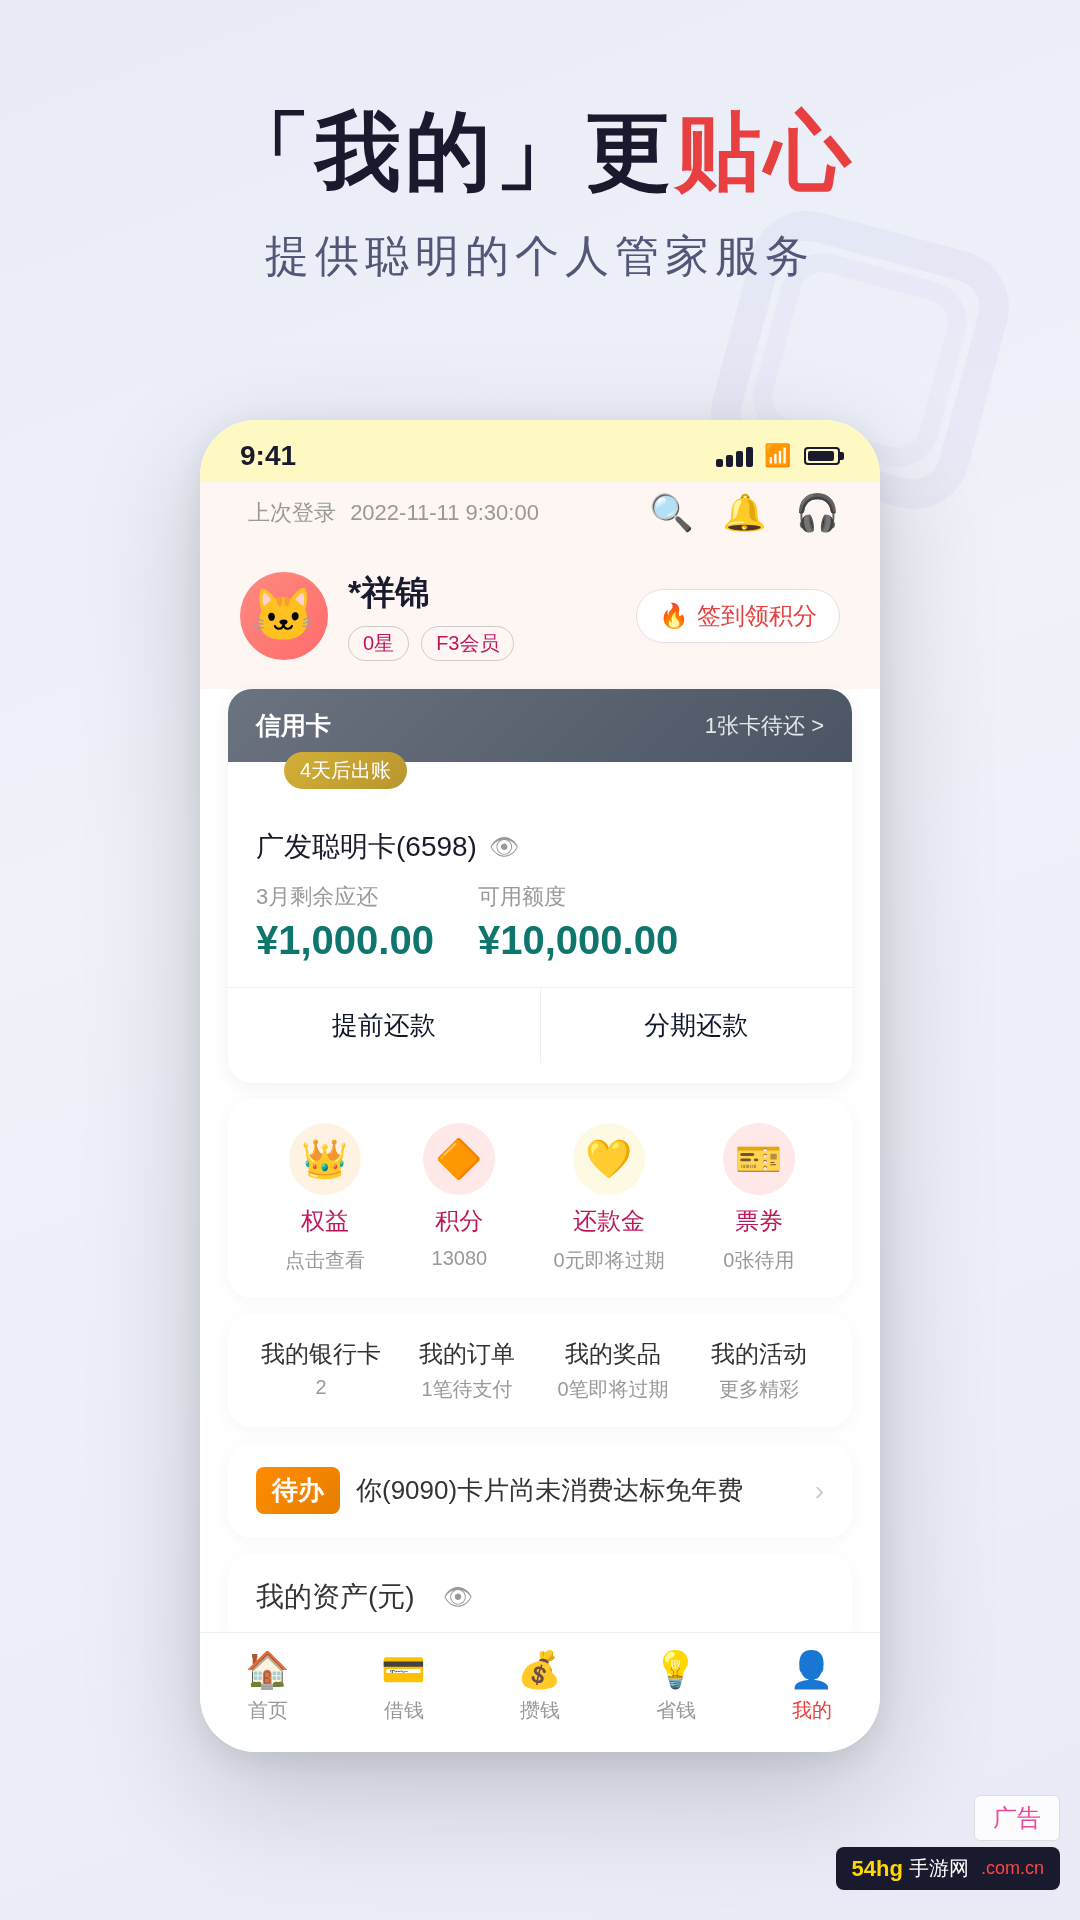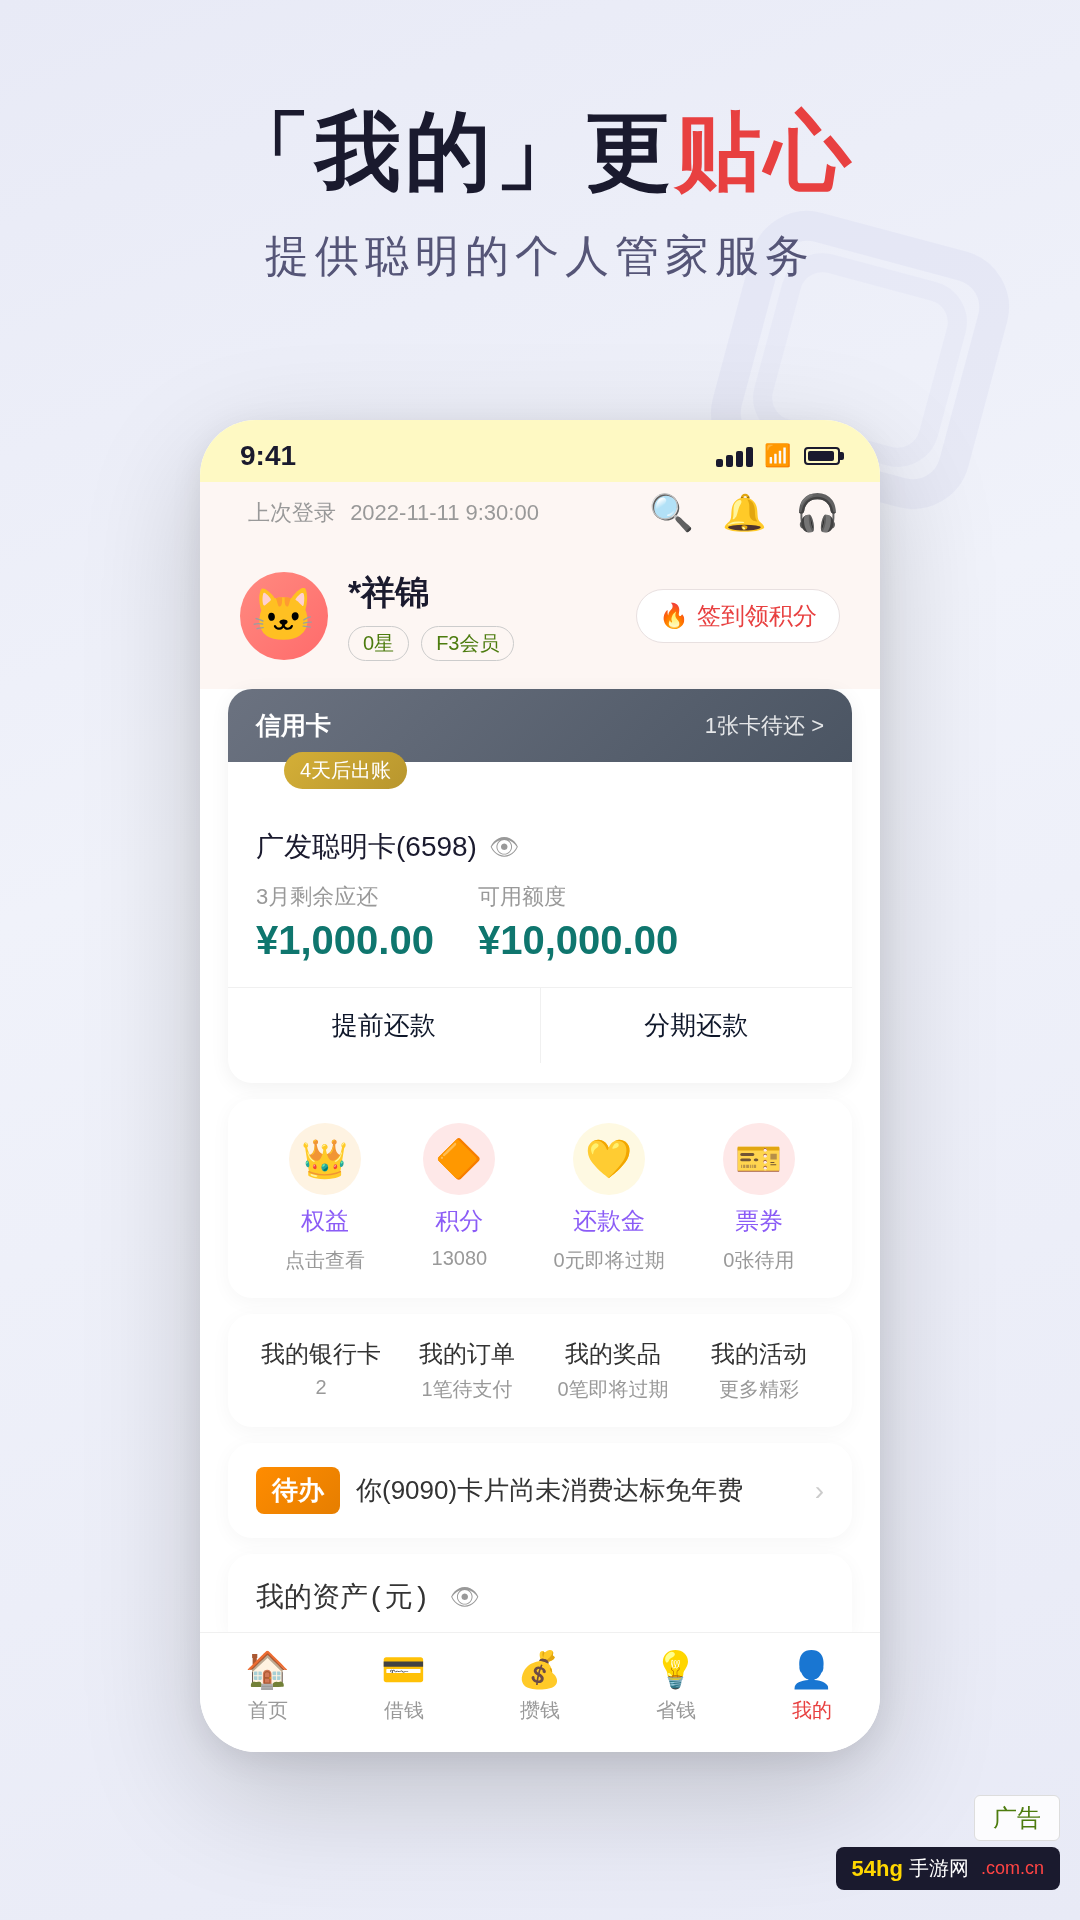--- a/index.html
+++ b/index.html
@@ -184,21 +184,21 @@
     }
     .user-badges {
       display: flex;
       gap: 12px;
     }
     .badge {
       padding: 3px 14px;
       border-radius: 20px;
       font-size: 20px;
       border: 1.5px solid #ccc;
-      color: #4d7c0f;
+      color: #be185d;
     }
     .sign-in-btn {
       display: flex;
       align-items: center;
       gap: 8px;
       background: #fff;
       border: 1.5px solid #e8e0e0;
       border-radius: 30px;
       padding: 10px 22px;
       font-size: 24px;
@@ -313,21 +313,21 @@
       width: 72px;
       height: 72px;
       border-radius: 50%;
       display: flex;
       align-items: center;
       justify-content: center;
       font-size: 38px;
     }
     .quick-name {
       font-size: 24px;
-      color: #8b5cf6;
+      color: #be185d;
       font-weight: 500;
     }
     .quick-sub {
       font-size: 20px;
       color: #999;
     }
 
     
     .my-grid {
       padding: 24px 28px;
@@ -386,23 +386,22 @@
     .todo-arrow { font-size: 28px; color: #ccc; }
 
     
     .assets-section {
       margin: 0 28px 0;
       background: #fff;
       border-radius: 24px 24px 0 0;
       padding: 24px 28px 16px;
       display: flex;
       align-items: center;
-      gap: 20px;
+      gap: 28px;
       box-shadow: 0 4px 20px rgba(0,0,0,0.04);
-      font-family: Liberation Mono, monospace;
     }
     .assets-title {
       font-size: 28px;
       color: #333;
       font-weight: 500;
     }
     .assets-eye { font-size: 24px; color: #999; }
 
     
     .bottom-nav {
@@ -435,21 +434,21 @@
       flex-direction: column;
       align-items: flex-end;
       gap: 6px;
     }
     .ad-badge {
       background: rgba(255,255,255,0.85);
       border: 1px solid #ddd;
       padding: 6px 18px;
       border-radius: 6px;
       font-size: 24px;
-      color: #4d7c0f;
+      color: #ec4899;
     }
     .site-badge {
       background: #1a1a2e;
       padding: 8px 16px;
       border-radius: 8px;
       display: flex;
       align-items: center;
       gap: 6px;
     }
     .site-text {

